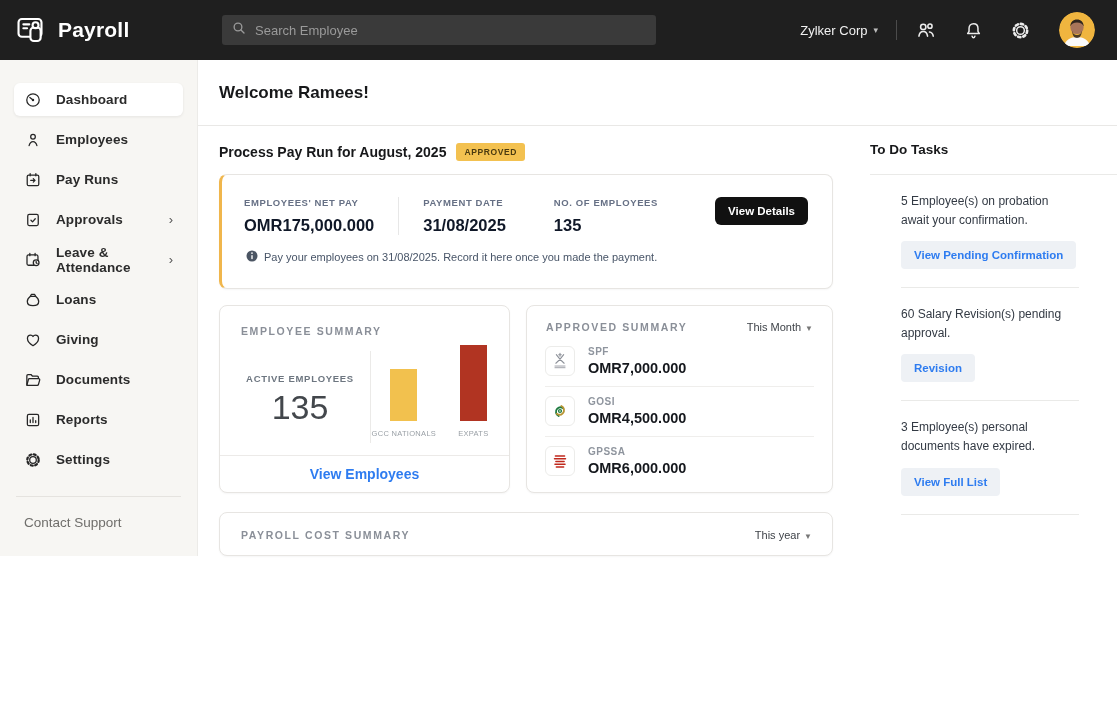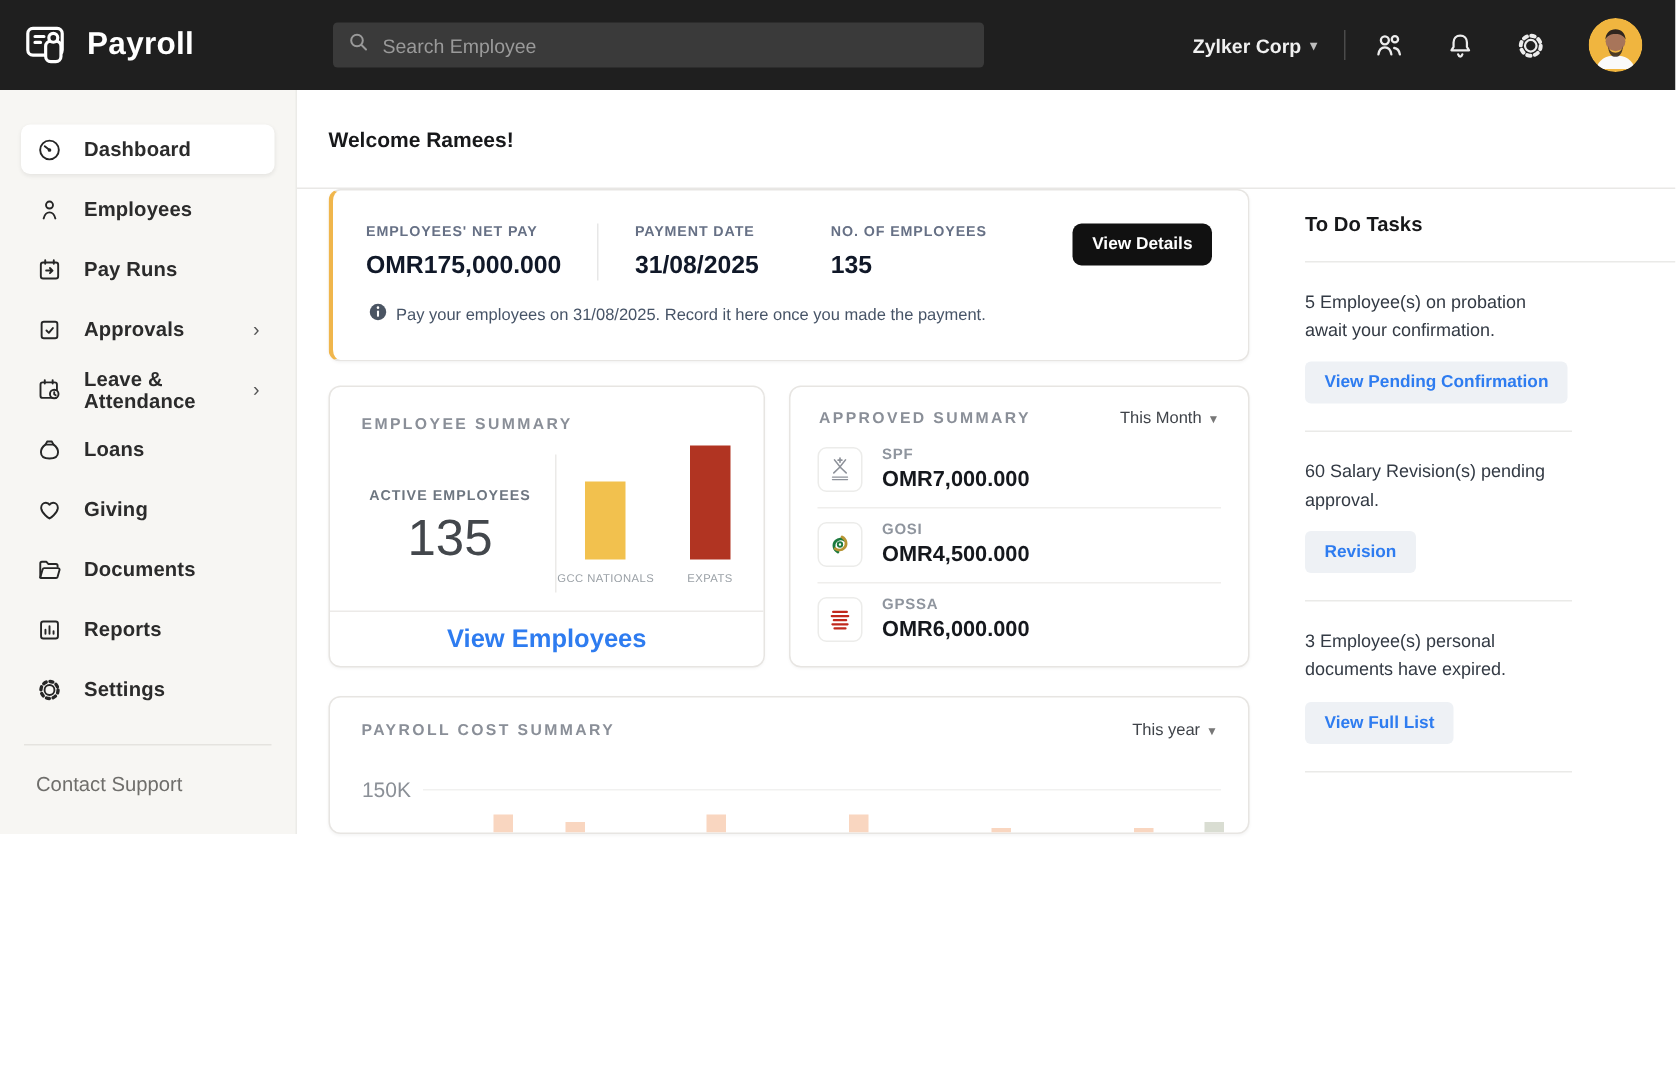--- a/index.html
+++ b/index.html
@@ -9,21 +9,21 @@
   
   .topbar { height:60px; background:#1f1f1f; display:flex; align-items:center; }
   .brand { width:222px; display:flex; align-items:center; gap:10px; padding-left:14px; }
   .brand svg { display:block; }
   .brand-name { color:#fff; font-size:21px; font-weight:600; letter-spacing:.2px; }
   .searchbox { width:434px; height:30px; background:#3a3a3a; border-radius:3px; display:flex; align-items:center; padding:0 9px; }
   .searchbox svg { flex:0 0 auto; }
   .searchbox input { background:transparent; border:none; outline:none; color:#ddd; font-size:13px; margin-left:8px; width:100%; font-family:"Liberation Sans", sans-serif; }
   .searchbox input::placeholder { color:#9a9a9a; }
   .tb-right { margin-left:auto; display:flex; align-items:center; }
-  .org { display:flex; align-items:center; color:#f1f1f1; font-size:13px; font-weight:700; cursor:pointer; }
+  .org { display:flex; align-items:center; color:#f1f1f1; font-size:13px; font-weight:400; cursor:pointer; }
   .org .caret { font-size:9px; color:#bdbdbd; margin-left:6px; }
   .tb-sep { width:1px; height:20px; background:#4b4b4b; margin:0 18px; }
   .tb-icon { margin-right:26px; display:flex; align-items:center; }
   .avatar { width:36px; height:36px; border-radius:50%; overflow:hidden; margin-left:2px; margin-right:22px; flex:0 0 auto; }
 
   
   .app { display:flex; height:496px; }
 
   
   .sidebar { width:198px; background:#f7f6f3; border-right:1px solid #ecebe8; padding:23px 14px 0 14px; display:flex; flex-direction:column; }
@@ -31,21 +31,21 @@
   .side-item.active { background:#fff; box-shadow:0 1px 3px rgba(30,25,20,.08); }
   .side-item .s-icon { width:18px; height:18px; margin-right:14px; display:flex; align-items:center; justify-content:center; color:#262626; }
   .side-item .s-label { font-size:13.5px; font-weight:600; letter-spacing:.1px; }
   .side-item .s-chev { margin-left:auto; color:#555; font-size:13px; }
   .side-divider { border-top:1px solid #e5e3df; margin:13px 2px 0 2px; }
   .contact-support { margin-top:18px; padding-left:10px; font-size:13.5px; color:#6f6e6b; cursor:pointer; }
 
   
   .main { flex:1; display:flex; flex-direction:column; min-width:0; }
   .welcome-row { height:66px; display:flex; align-items:center; padding-left:21px; border-bottom:1px solid #e9e8e6; }
-  .welcome { font-size:14px; font-weight:700; color:#17181a; }
+  .welcome { font-size:17px; font-weight:700; color:#17181a; }
   .content { flex:1; display:flex; padding-left:21px; min-height:0; }
   .col-left { width:614px; flex:0 0 614px; display:flex; flex-direction:column; min-height:0; }
 
   .section-head { display:flex; align-items:center; gap:10px; margin:17px 0 13px 0; }
   .section-title { font-size:14px; font-weight:700; color:#17181a; }
   .badge { background:#f3c150; color:#4a3a10; font-size:8.5px; font-weight:700; letter-spacing:.6px; padding:4px 8px; border-radius:3px; }
 
   .card { background:#fff; border:1px solid #e7e5e2; border-radius:8px; box-shadow:0 1px 2px rgba(27,23,20,.04); }
 
   
@@ -69,21 +69,21 @@
   .es-body { display:flex; flex:1; padding:6px 20px 0 10px; }
   .es-stat { width:140px; display:flex; flex-direction:column; align-items:center; justify-content:center; }
   .es-stat-label { font-size:9.5px; font-weight:700; letter-spacing:.7px; color:#6d7680; }
   .es-stat-value { font-size:34px; font-weight:500; color:#43474c; margin-top:4px; }
   .es-vdiv { border-left:1px solid #ebeae8; margin:6px 0 12px 0; }
   .es-chart { flex:1; display:flex; align-items:flex-end; justify-content:center; gap:22px; padding-bottom:26px; position:relative; }
   .es-bar-wrap { display:flex; flex-direction:column; align-items:center; }
   .es-bar { width:27px; }
   .es-bar-label { font-size:7.5px; color:#9aa0a6; letter-spacing:.3px; margin-top:8px; white-space:nowrap; height:0; }
   .es-footer { border-top:1px solid #eceae8; height:39px; display:flex; align-items:center; justify-content:center; }
-  .link { color:#2e7cf0; font-size:17px; font-weight:600; cursor:pointer; }
+  .link { color:#2e7cf0; font-size:14px; font-weight:600; cursor:pointer; }
 
   
   .bs-card { width:307px; height:188px; }
   .bs-head { display:flex; align-items:center; justify-content:space-between; padding:15px 19px 4px 19px; }
   .bs-rows { padding:0 18px; }
   .b-row { display:flex; align-items:center; gap:13px; padding:9px 0 10px 0; }
   .b-row + .b-row { border-top:1px solid #efeeec; }
   .b-logo { width:30px; height:30px; border:1px solid #ececea; border-radius:6px; display:flex; align-items:center; justify-content:center; background:#fff; flex:0 0 auto; }
   .b-name { font-size:10px; font-weight:600; letter-spacing:.5px; color:#8f959e; }
   .b-amount { font-size:14.5px; font-weight:700; color:#15181d; margin-top:3px; }
@@ -94,21 +94,21 @@
   .pc-chart { position:relative; flex:1; margin-top:24px; overflow:hidden; }
   .pc-plot { position:absolute; left:62px; right:18px; top:9px; bottom:-10px; }
   .gridline { position:absolute; left:0; right:0; height:1px; background:#f1f1f0; }
   .ytick { position:absolute; left:12px; width:42px; text-align:right; font-size:14px; color:#8b9097; transform:translateY(-50%); }
   .pc-seg { position:absolute; width:13px; }
 
   
   .todo { flex:1; padding-left:37px; padding-top:16px; }
   .todo-title { font-size:13.5px; font-weight:700; color:#17181a; }
   .todo-head-div { border-top:1px solid #eaeae8; margin-top:17px; }
-  .todo-list { width:178px; }
+  .todo-list { width:178px;margin-left:31px; }
   .todo-task { padding-top:17px; }
   .todo-text { font-size:12px; color:#333a44; line-height:1.55; }
   .todo-btn { display:inline-block; margin-top:12px; background:#eef1f5; border:none; border-radius:4px; color:#2e7cf0; font-size:11.5px; font-weight:600; padding:8px 13px; cursor:pointer; font-family:"Liberation Sans", sans-serif; }
   .todo-div { border-top:1px solid #eaeae8; margin-top:18px; }
 </style>
 </head>
 <body>
 
 <header class="topbar">
   <div class="brand">
@@ -272,20 +272,24 @@
     <div class="side-divider"></div>
     <div class="contact-support">Contact Support</div>
   </nav>
 
   <main class="main">
     <div class="welcome-row">
       <div class="welcome">Welcome Ramees!</div>
     </div>
     <div class="content">
       <div class="col-left">
+        <div class="section-head">
+          <span class="section-title">Process Pay Run for August, 2025</span>
+          <span class="badge">APPROVED</span>
+        </div>
 
         <section class="card payrun-card">
           <div class="payrun-stats" id="payrun-stats">
             <div class="payrun-stat">
                 <div class="p-label">EMPLOYEES' NET PAY</div>
                 <div class="p-value">OMR175,000.000</div>
               </div>
               <div class="payrun-stat">
                 <div class="p-label">PAYMENT DATE</div>
                 <div class="p-value">31/08/2025</div>

